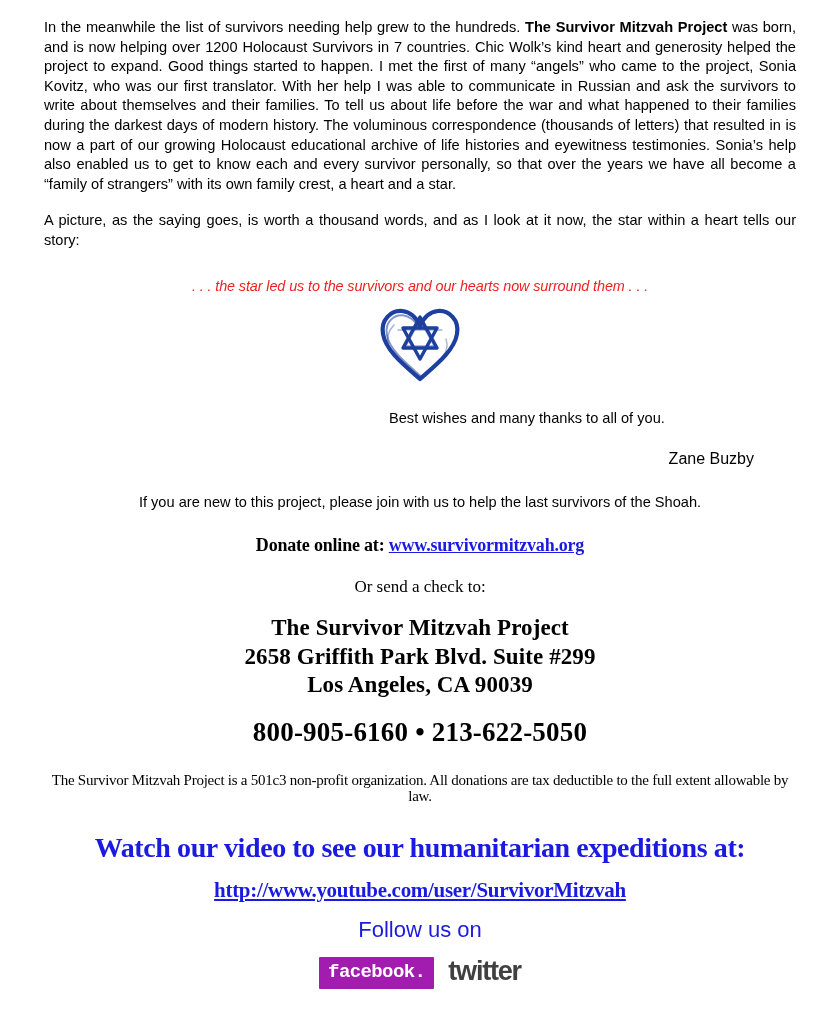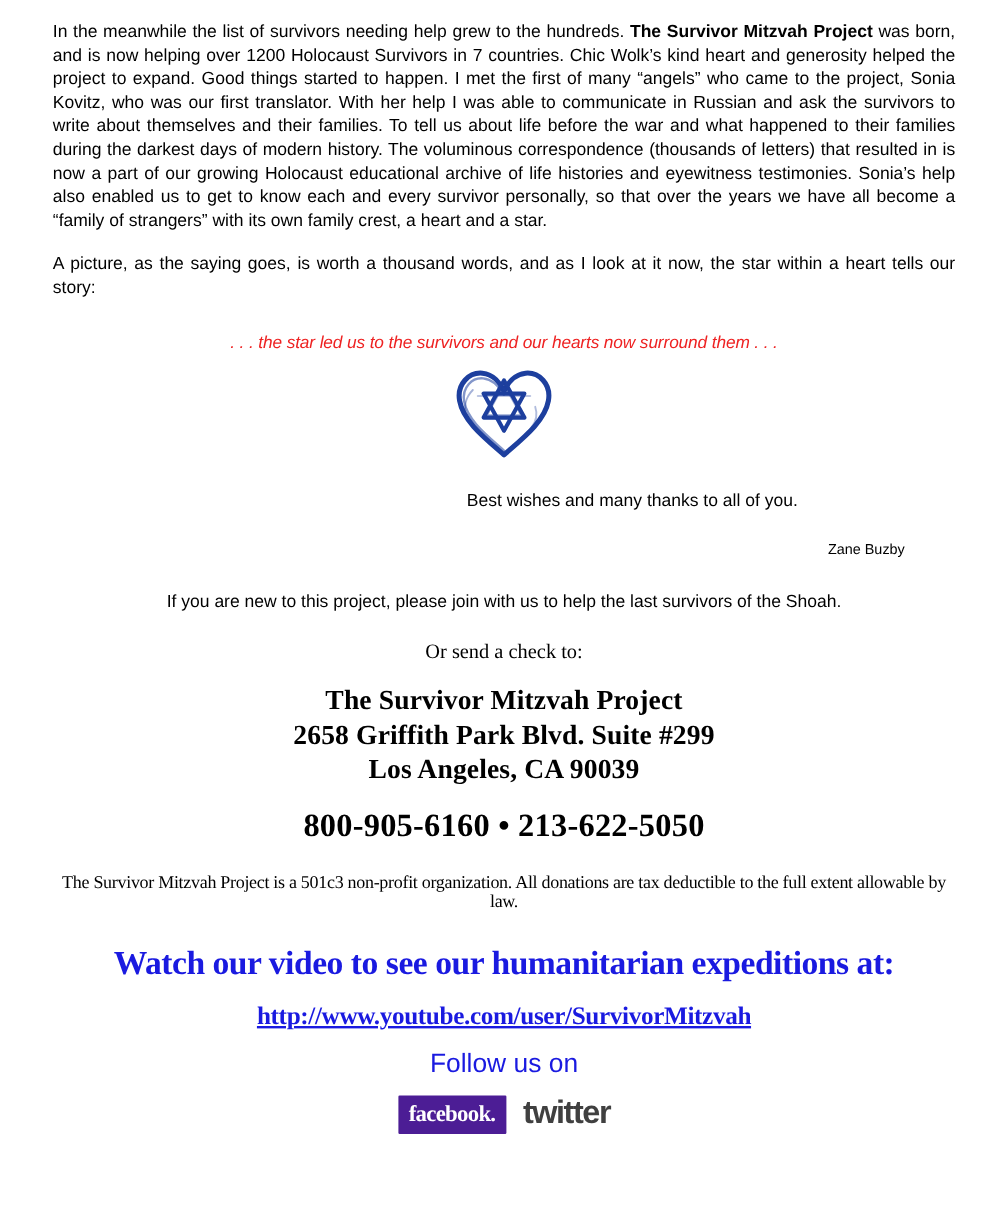--- a/index.html
+++ b/index.html
@@ -64,21 +64,21 @@
     padding-top: 24px;
     padding-left: 345px;
     font-size: 14.6px;
     line-height: 19.6px;
   }
   .signature {
     margin: 0;
     padding-top: 21px;
     text-align: right;
     padding-right: 42px;
-    font-size: 12px;
+    font-size: 16px;
     line-height: 19.6px;
   }
   .join-line {
     margin: 0;
     padding-top: 24px;
     text-align: center;
     font-size: 14.6px;
     line-height: 19.6px;
   }
 
@@ -171,23 +171,23 @@
 
   
   .social-row {
     display: flex;
     justify-content: center;
     align-items: center;
     gap: 14px;
     padding-top: 14px;
   }
   .fb-badge {
-    background: #4c1d95;
+    background: #a21caf;
     color: #ffffff;
-    font-family: Liberation Serif, serif;
+    font-family: Liberation Mono, monospace;
     font-weight: bold;
     font-size: 19px;
     line-height: 1;
     padding: 6px 9px 7px 9px;
     letter-spacing: -0.6px;
     border-radius: 1px;
     display: inline-block;
   }
   .fb-badge .fb-dot { font-size: 19px; }
   .tw-badge {
@@ -228,20 +228,21 @@
   </div>
 
 
   <p class="best-wishes">Best wishes and many thanks to all of you.</p>
 
   <p class="signature">Zane Buzby</p>
 
   <p class="join-line">If you are new to this project, please join with us to help the last survivors of the Shoah.</p>
 
   <div class="serif-blk">
+    <p class="donate-line"><span>Donate online at: </span><span class="donate-link">www.survivormitzvah.org</span></p>
 
     <p class="check-line">Or send a check to:</p>
 
     <p class="addr addr-first">The Survivor Mitzvah Project</p>
     <p class="addr">2658 Griffith Park Blvd. Suite #299</p>
     <p class="addr">Los Angeles, CA 90039</p>
 
     <p class="phones">800-905-6160  •  213-622-5050</p>
 
     <p class="disclaimer">The Survivor Mitzvah Project is a 501c3 non-profit organization.  All donations are tax deductible to the full extent allowable by law.</p>

